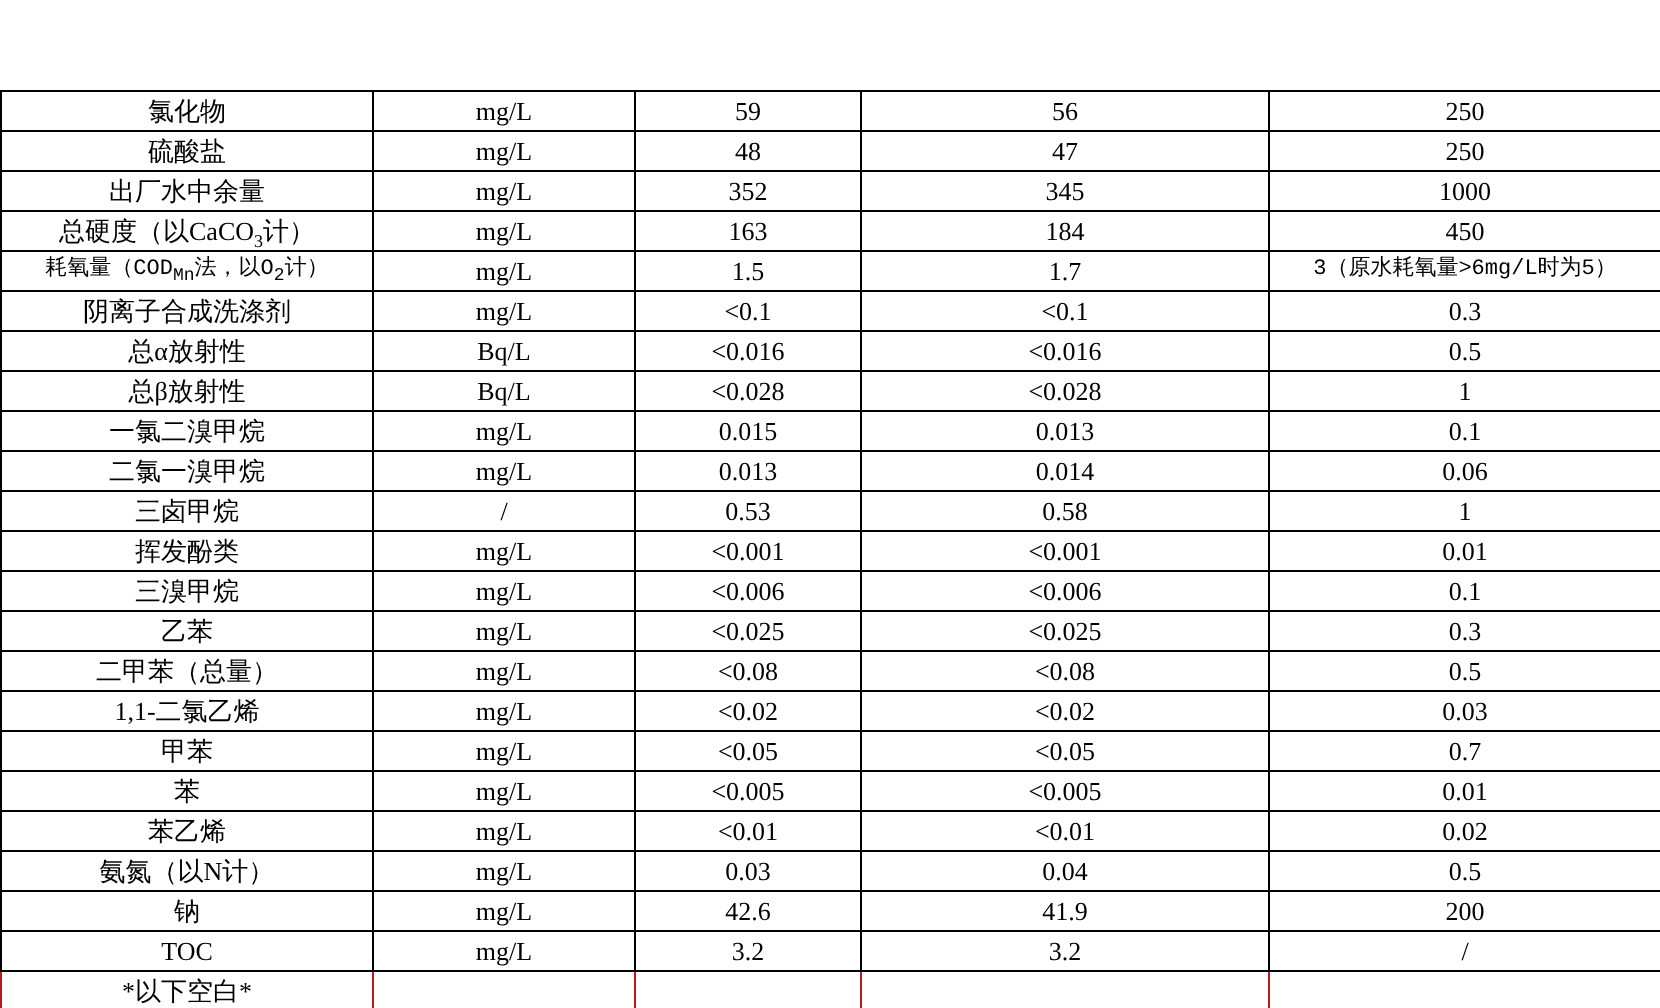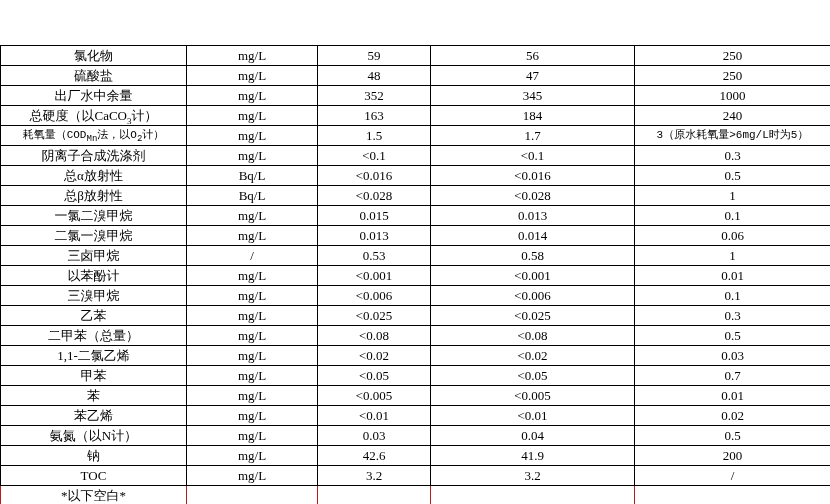--- a/index.html
+++ b/index.html
@@ -82,21 +82,21 @@
         <td>mg/L</td>
         <td>352</td>
         <td>345</td>
         <td>1000</td>
       </tr>
       <tr>
         <td>总硬度（以CaCO<sub>3</sub>计）</td>
         <td>mg/L</td>
         <td>163</td>
         <td>184</td>
-        <td>240</td>
+        <td>450</td>
       </tr>
       <tr>
         <td class="small">耗氧量（COD<sub>Mn</sub>法，以O<sub>2</sub>计）</td>
         <td>mg/L</td>
         <td>1.5</td>
         <td>1.7</td>
         <td class="small">3（原水耗氧量&gt;6mg/L时为5）</td>
       </tr>
       <tr>
         <td>阴离子合成洗涤剂</td>
@@ -134,21 +134,21 @@
         <td>0.06</td>
       </tr>
       <tr>
         <td>三卤甲烷</td>
         <td>/</td>
         <td>0.53</td>
         <td>0.58</td>
         <td>1</td>
       </tr>
       <tr>
-        <td>以苯酚计</td>
+        <td>挥发酚类</td>
         <td>mg/L</td>
         <td>&lt;0.001</td>
         <td>&lt;0.001</td>
         <td>0.01</td>
       </tr>
       <tr>
         <td>三溴甲烷</td>
         <td>mg/L</td>
         <td>&lt;0.006</td>
         <td>&lt;0.006</td>

